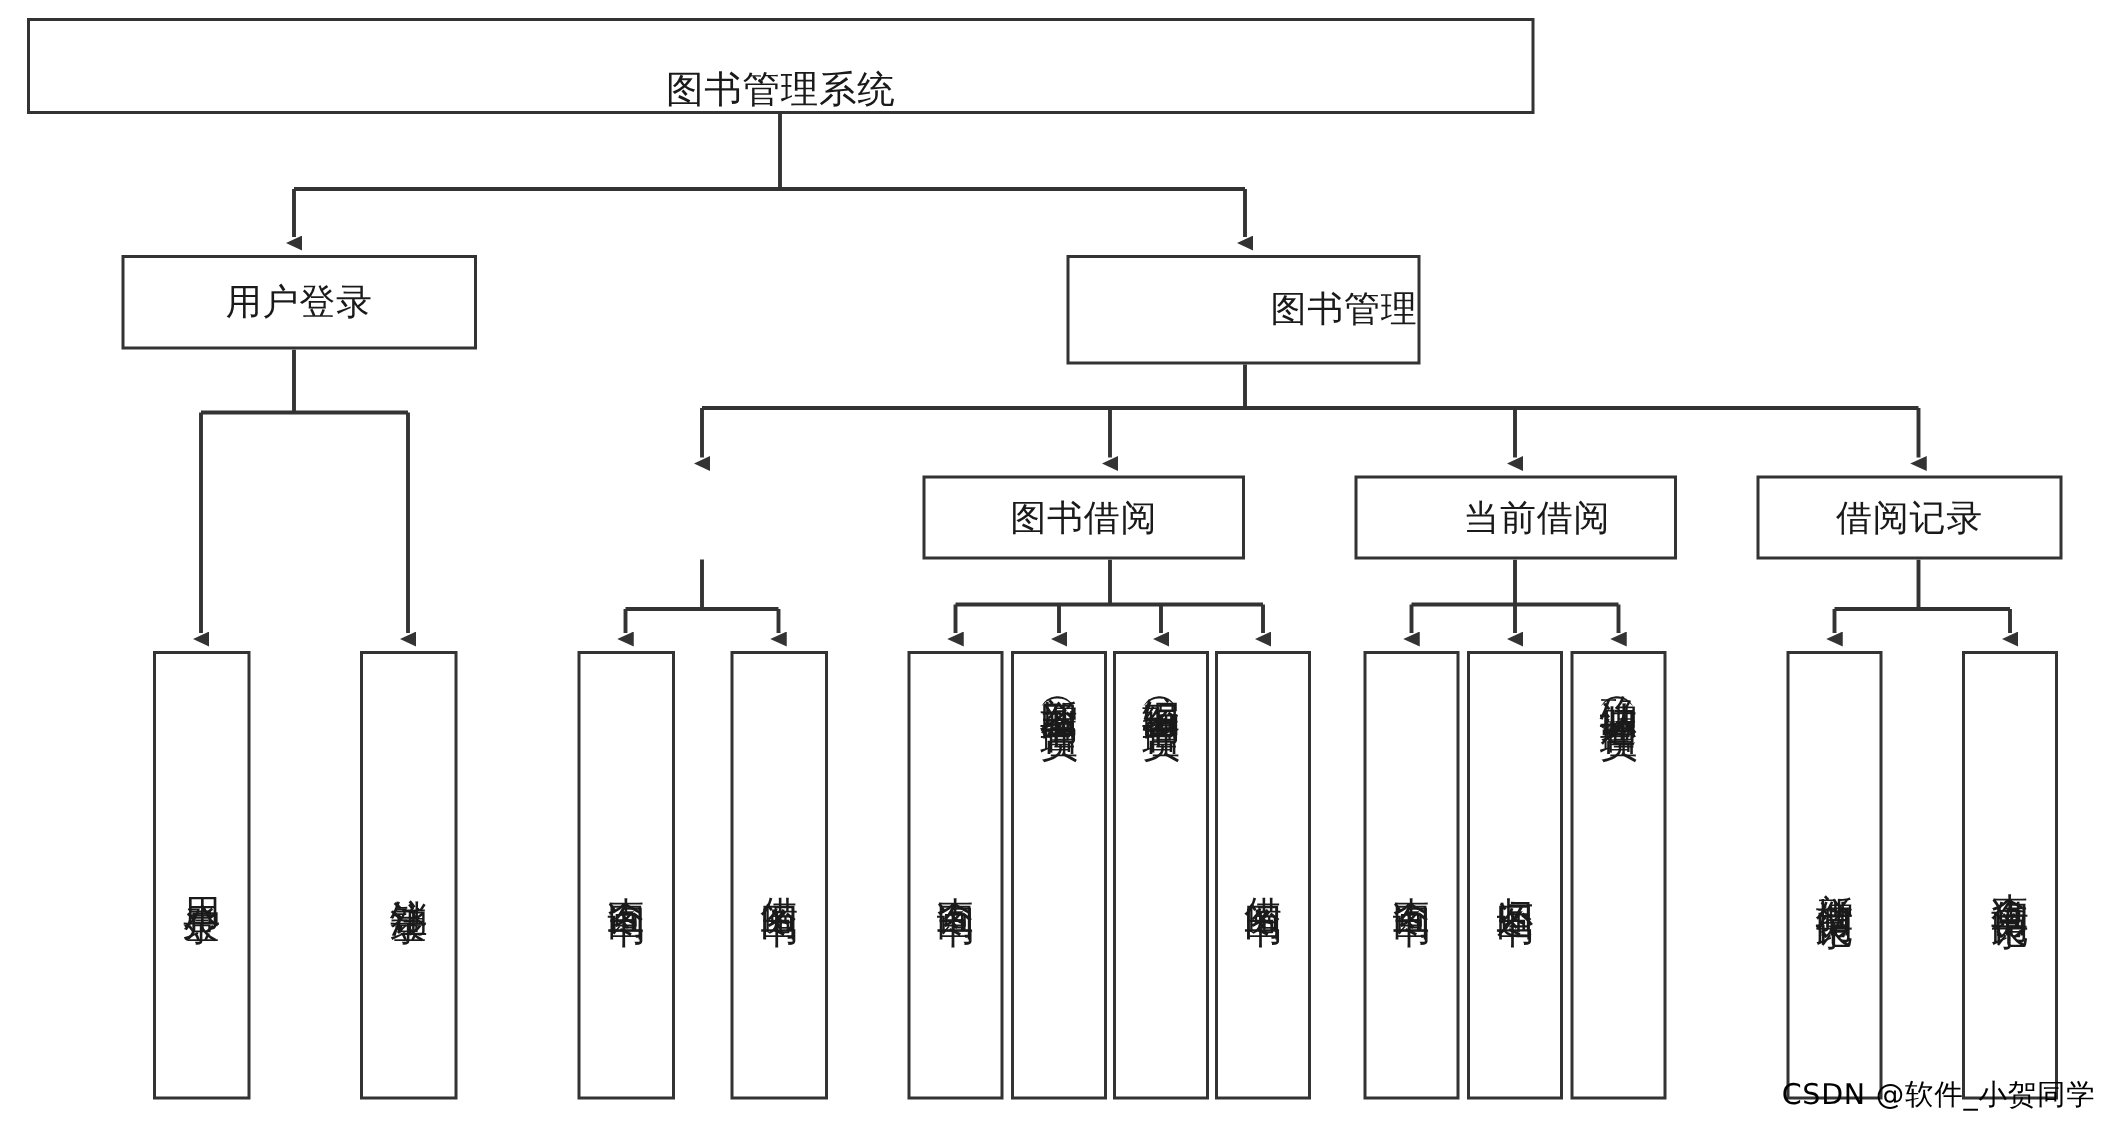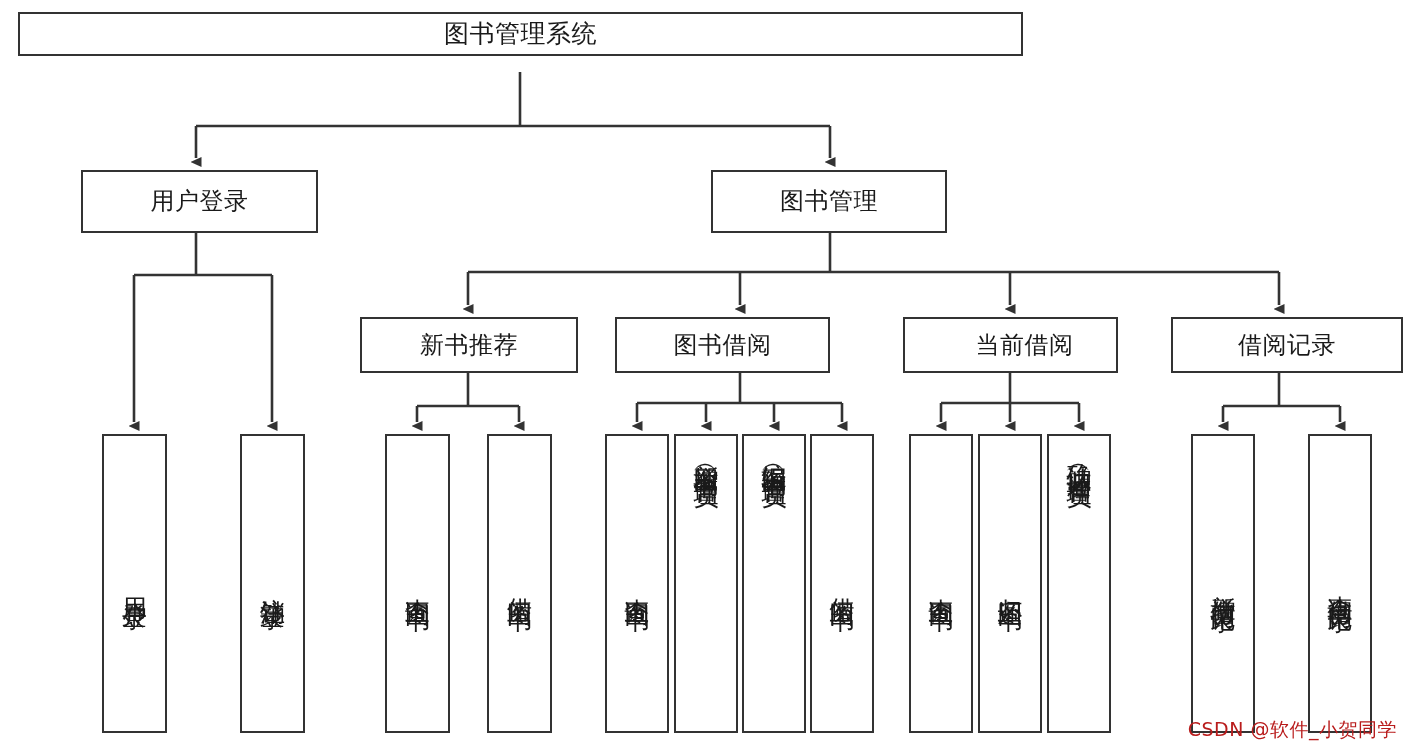--- a/index.html
+++ b/index.html
@@ -65,21 +65,21 @@
   }
   .node.leaf.align-middle {
     align-items: center;
     padding-top: 0;
   }
   #watermark {
     position: absolute;
     right: 8px;
     bottom: 4px;
     font-size: 19px;
-    color: #b91c1c;
+    color: #000000;
     letter-spacing: 0.5px;
     z-index: 5;
     white-space: nowrap;
   }
 </style>
 </head>
 <body>
 
 <div id="diagram-root">
 
@@ -129,45 +129,42 @@
       <path d="M1010,403 L1010,422" marker-end="url(#arrow)"></path>
       <path d="M1079,403 L1079,422" marker-end="url(#arrow)"></path>
 
       <path d="M1279,373 L1279,406"></path>
       <path d="M1223,406 L1340,406"></path>
       <path d="M1223,406 L1223,422" marker-end="url(#arrow)"></path>
       <path d="M1340,406 L1340,422" marker-end="url(#arrow)"></path>
     </g>
   </svg>
 
-  <div class="node root" style="left:18px; top:12px; width:1005px; height:44px;">
+  <div class="node root" style="left:18px; top:12px; width:1005px; height:64px;align-items:flex-end;">
     <span class="node-label">图书管理系统</span>
   </div>
 
   <div class="node level1" style="left:81px; top:170px; width:237px; height:63px;">
     <span class="node-label">用户登录</span>
   </div>
 
-  <div class="node level1" style="left:711px; top:170px; width:236px; height:63px;">
+  <div class="node level1" style="left:711px; top:170px; width:236px; height:73px;justify-content:flex-end;">
     <span class="node-label">图书管理</span>
   </div>
 
-  <div class="node level2" style="left:360px; top:317px; width:218px; height:56px;">
-    <span class="node-label">新书推荐</span>
-  </div>
 
   <div class="node level2" style="left:615px; top:317px; width:215px; height:56px;">
     <span class="node-label">图书借阅</span>
   </div>
 
   <div class="node level2" style="left:903px; top:317px; width:215px; height:56px;padding-left:28px;">
     <span class="node-label">当前借阅</span>
   </div>
 
-  <div class="node level2" style="left:1171px; top:317px; width:232px; height:56px;">
+  <div class="node level2" style="left:1171px; top:317px; width:204px; height:56px;">
     <span class="node-label">借阅记录</span>
   </div>
 
   <div class="node leaf align-middle" style="left:102px; top:434px; width:65px; height:299px;">
     <span class="node-label">用户登录</span>
   </div>
 
   <div class="node leaf align-middle" style="left:240px; top:434px; width:65px; height:299px;">
     <span class="node-label">注销登录</span>
   </div>

